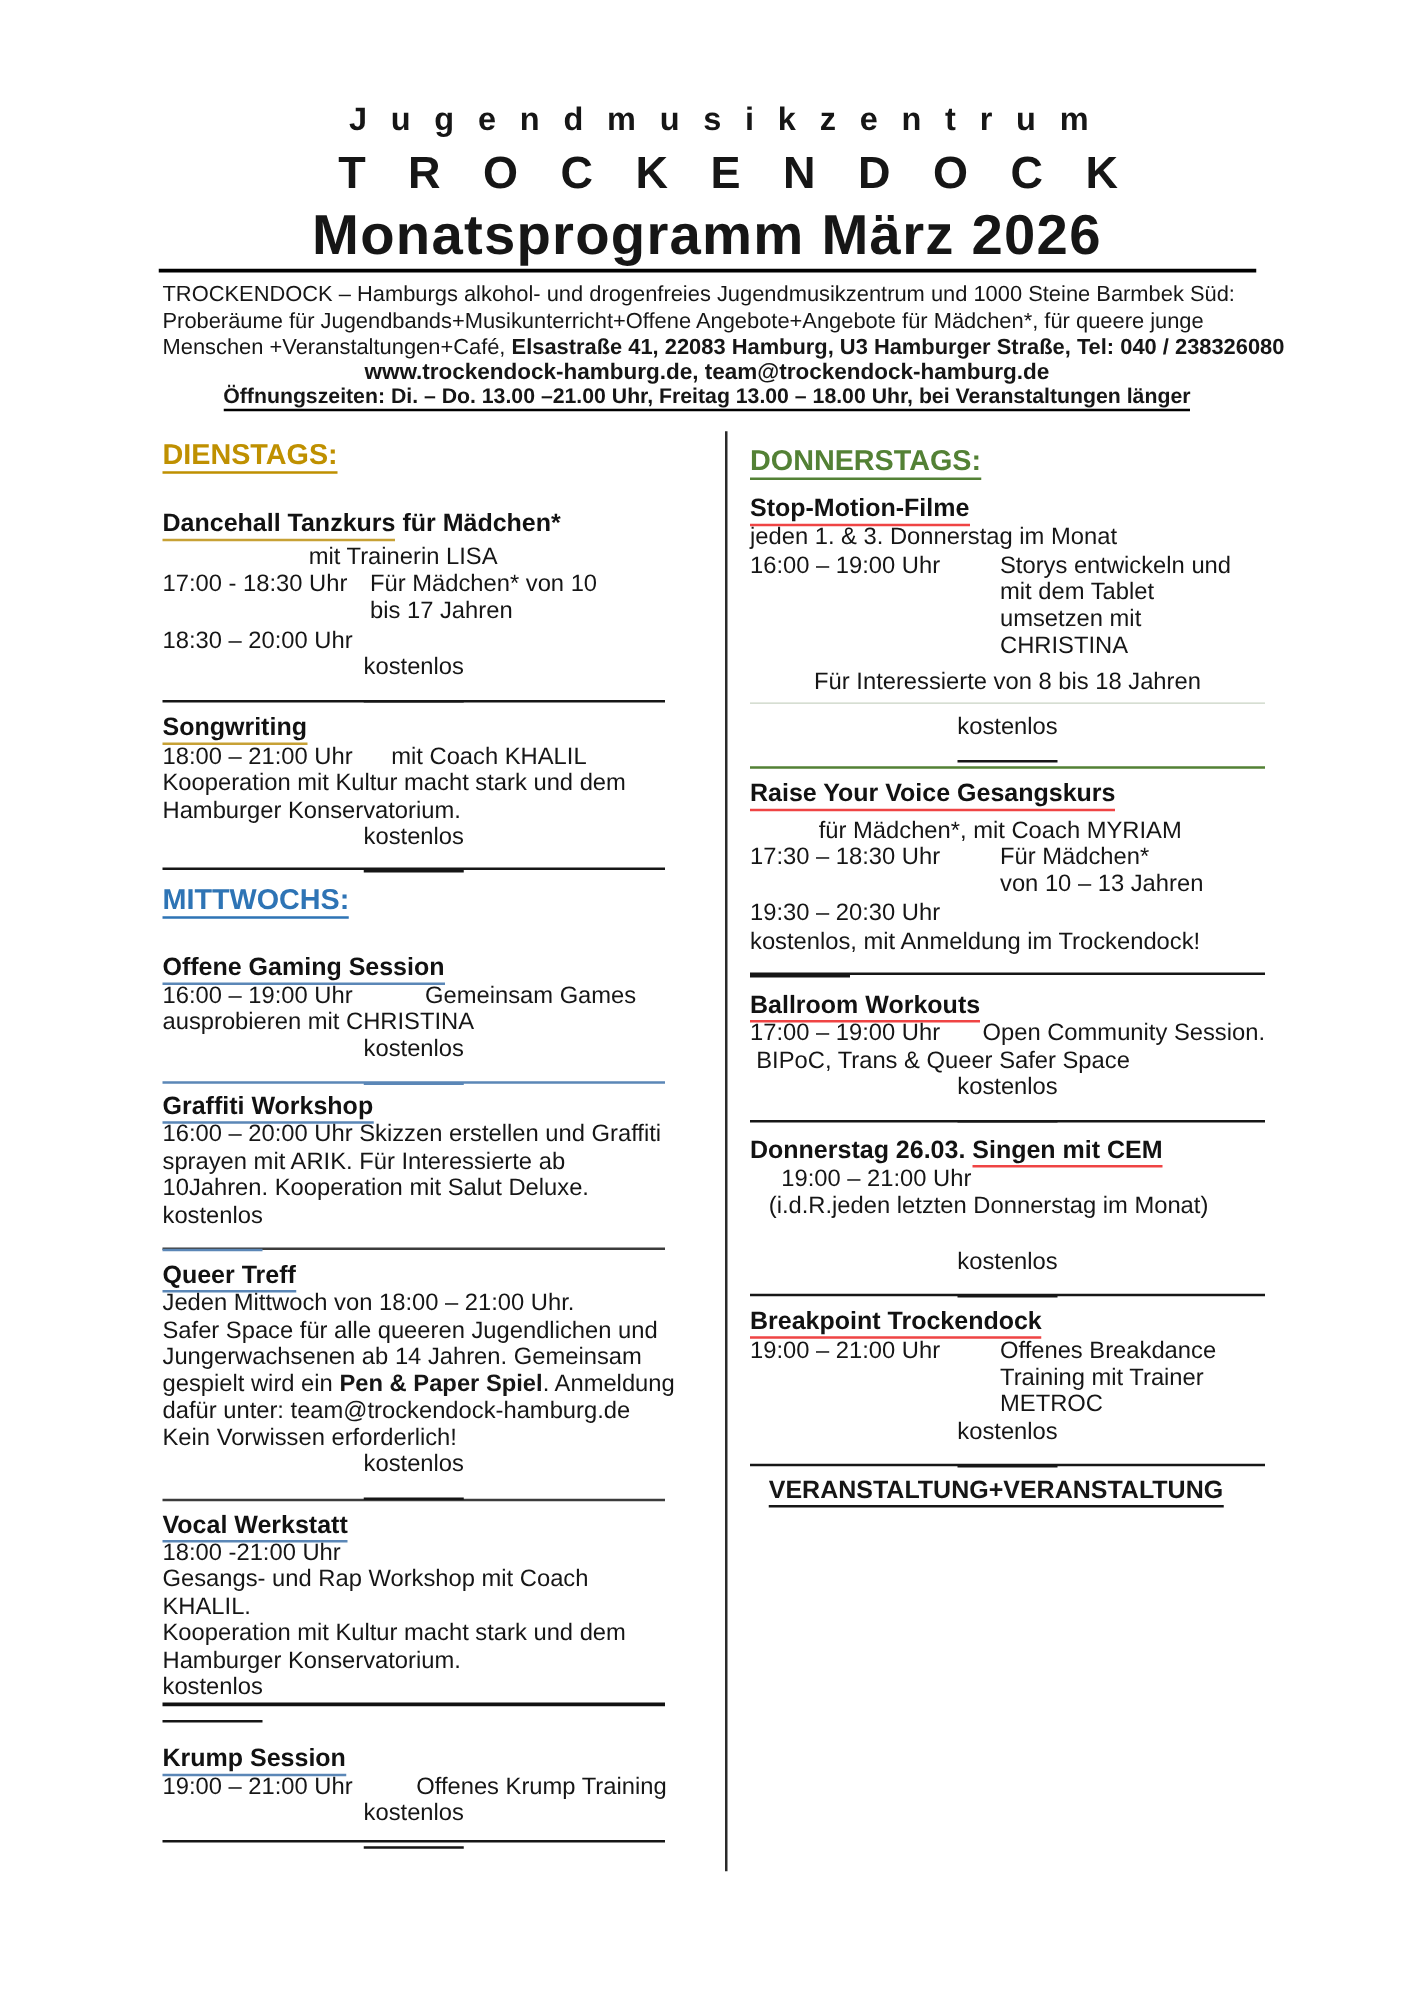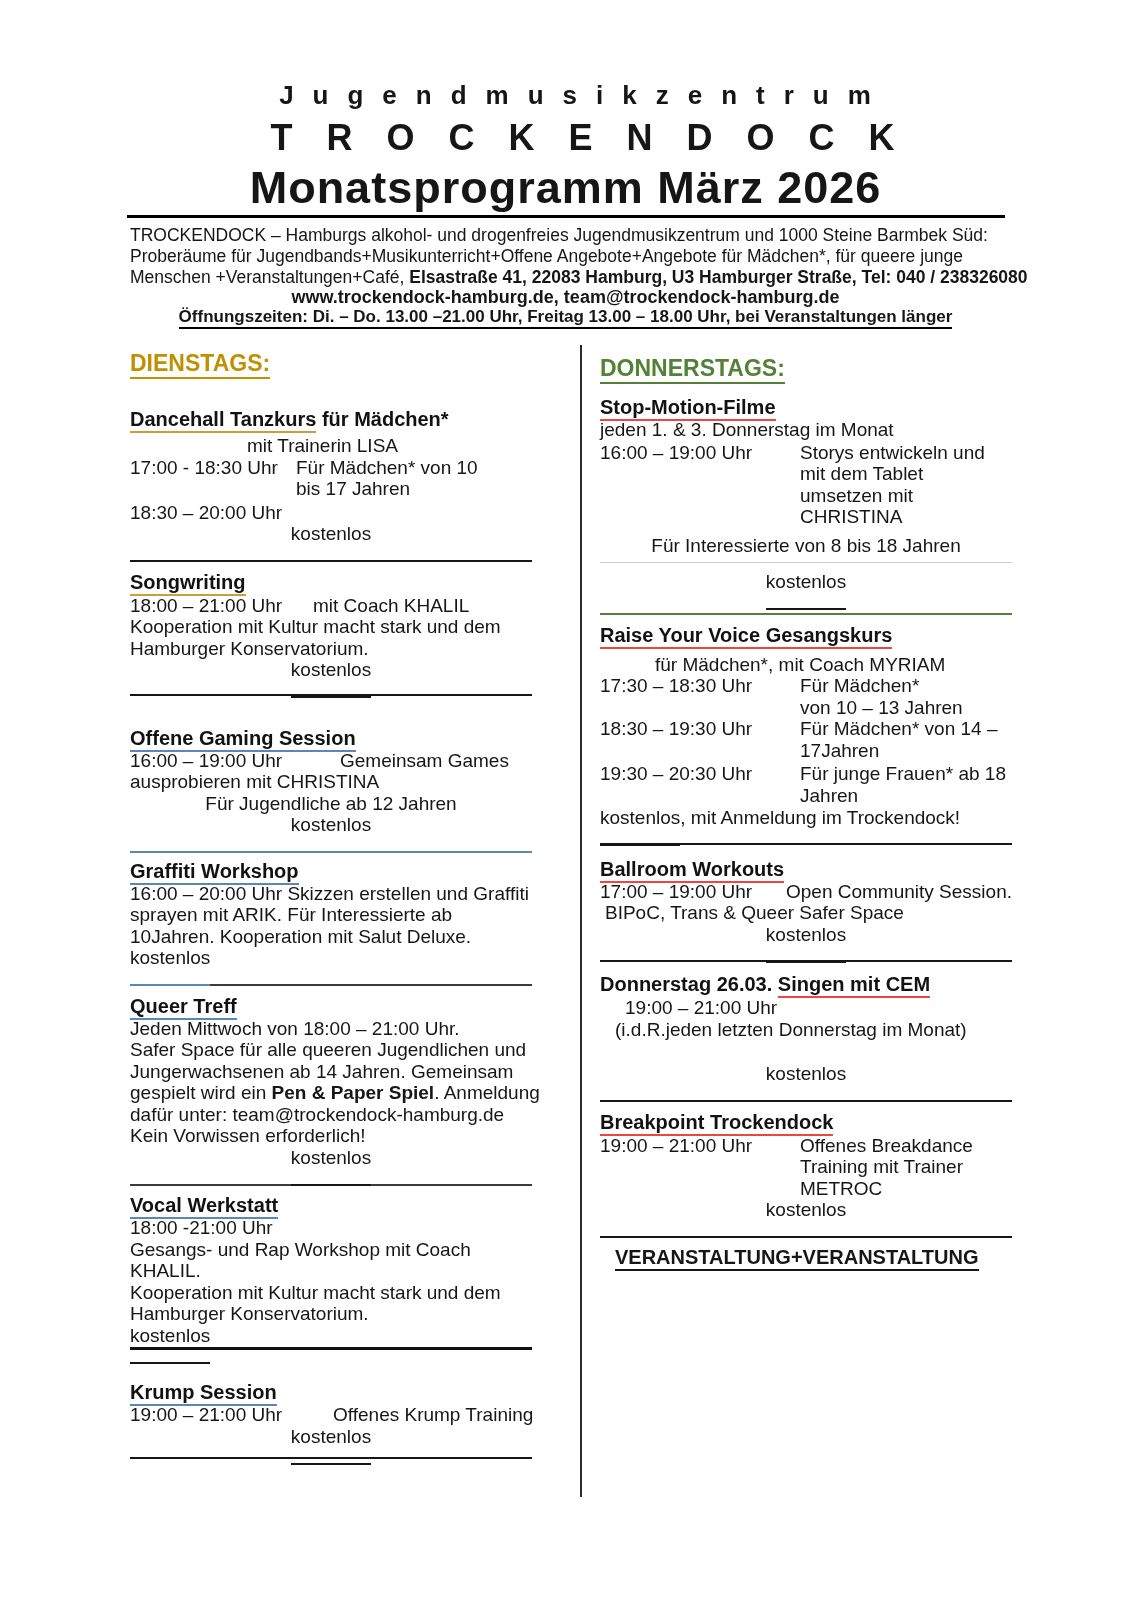--- a/index.html
+++ b/index.html
@@ -96,28 +96,28 @@
   <div class="row" style="margin-top:1px">
     <span class="line time t183">18:00 – 21:00 Uhr</span>
     <span class="line">mit Coach KHALIL</span>
   </div>
   <p class="line">Kooperation mit Kultur macht stark und dem</p>
   <p class="line">Hamburger Konservatorium.</p>
   <p class="line ctr"><span class="free-u">kostenlos</span></p>
 
   <hr class="div-black" style="margin-top:13px">
 
+  <p class="sec-head blue" style="margin-top:10px"><span>MITTWOCHS:</span></p>
 
   <p class="evt-title" style="margin-top:30px"><span class="ul-blue">Offene Gaming Session</span></p>
   <div class="row">
     <span class="line time t210">16:00 – 19:00 Uhr</span>
     <span class="line">Gemeinsam Games</span>
   </div>
   <p class="line">ausprobieren mit CHRISTINA</p>
-  <p class="line ctr">Für Jugendliche ab 12 Jahren</p>
   <p class="line ctr"><span class="free-u fblue">kostenlos</span></p>
 
   <hr class="div-blue" style="margin-top:15px">
 
   <p class="evt-title" style="margin-top:6px"><span class="ul-blue">Graffiti Workshop</span></p>
   <p class="line">16:00 – 20:00 Uhr Skizzen erstellen und Graffiti</p>
   <p class="line">sprayen mit ARIK. Für Interessierte ab</p>
   <p class="line">10Jahren. Kooperation mit Salut Deluxe.</p>
   <p class="line"><span class="free-u fblue">kostenlos</span></p>
 
@@ -175,33 +175,22 @@
 
   <p class="evt-title" style="margin-top:8px"><span class="ul-green">Raise Your Voice Gesangskurs</span></p>
   <p class="line" style="margin-top:7px;text-indent:55px">für Mädchen*, mit Coach MYRIAM</p>
   <div class="row">
     <span class="line time t200">17:30 – 18:30 Uhr</span>
     <span class="desc">
       <div class="line">Für Mädchen*</div>
       <div class="line">von 10 – 13 Jahren</div>
     </span>
   </div>
-  <div class="row">
-    <span class="line time t200">18:30 – 19:30 Uhr</span>
-    <span class="desc">
-      <div class="line">Für Mädchen* von 14 –</div>
-      <div class="line">17Jahren</div>
-    </span>
-  </div>
   <div class="row" style="margin-top:2px">
     <span class="line time t200">19:30 – 20:30 Uhr</span>
-    <span class="desc">
-      <div class="line">Für junge Frauen* ab 18</div>
-      <div class="line">Jahren</div>
-    </span>
   </div>
   <p class="line" style="margin-top:1px"><span class="free-u">kostenlos</span><span>, mit Anmeldung im Trockendock!</span></p>
 
   <hr class="div-black" style="margin-top:14px">
 
   <p class="evt-title" style="margin-top:12px"><span class="ul-green">Ballroom Workouts</span></p>
   <div class="row">
     <span class="line time t186">17:00 – 19:00 Uhr</span>
     <span class="line">Open Community Session.</span>
   </div>

